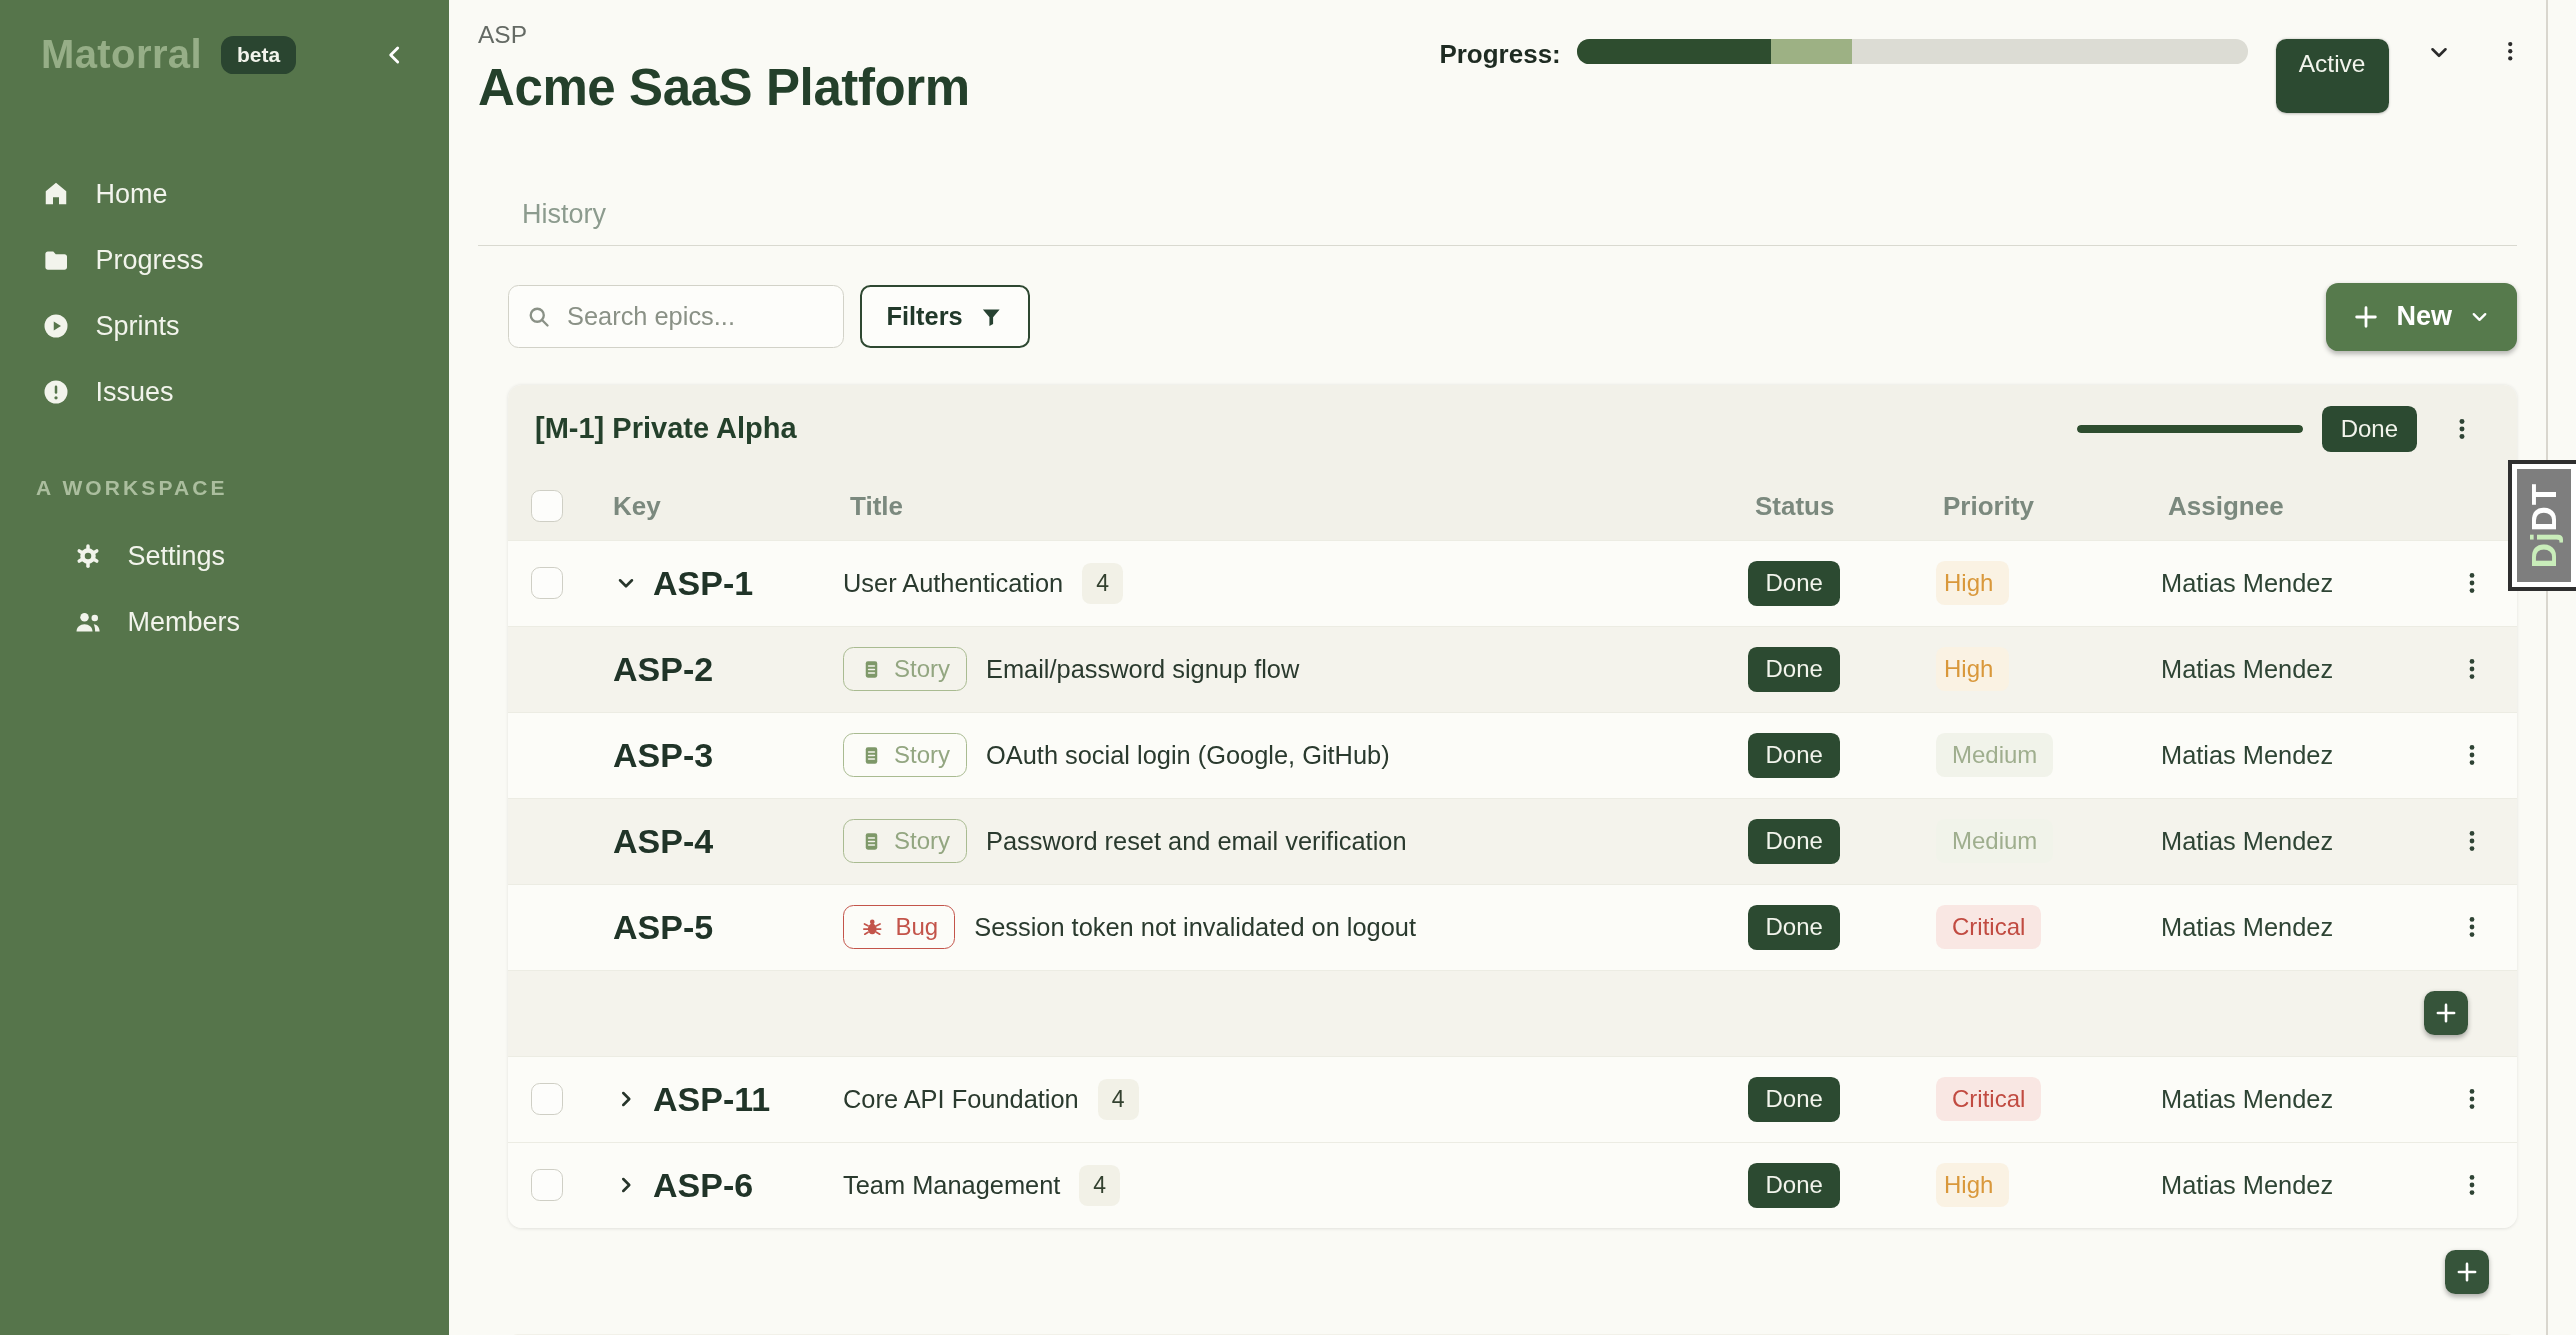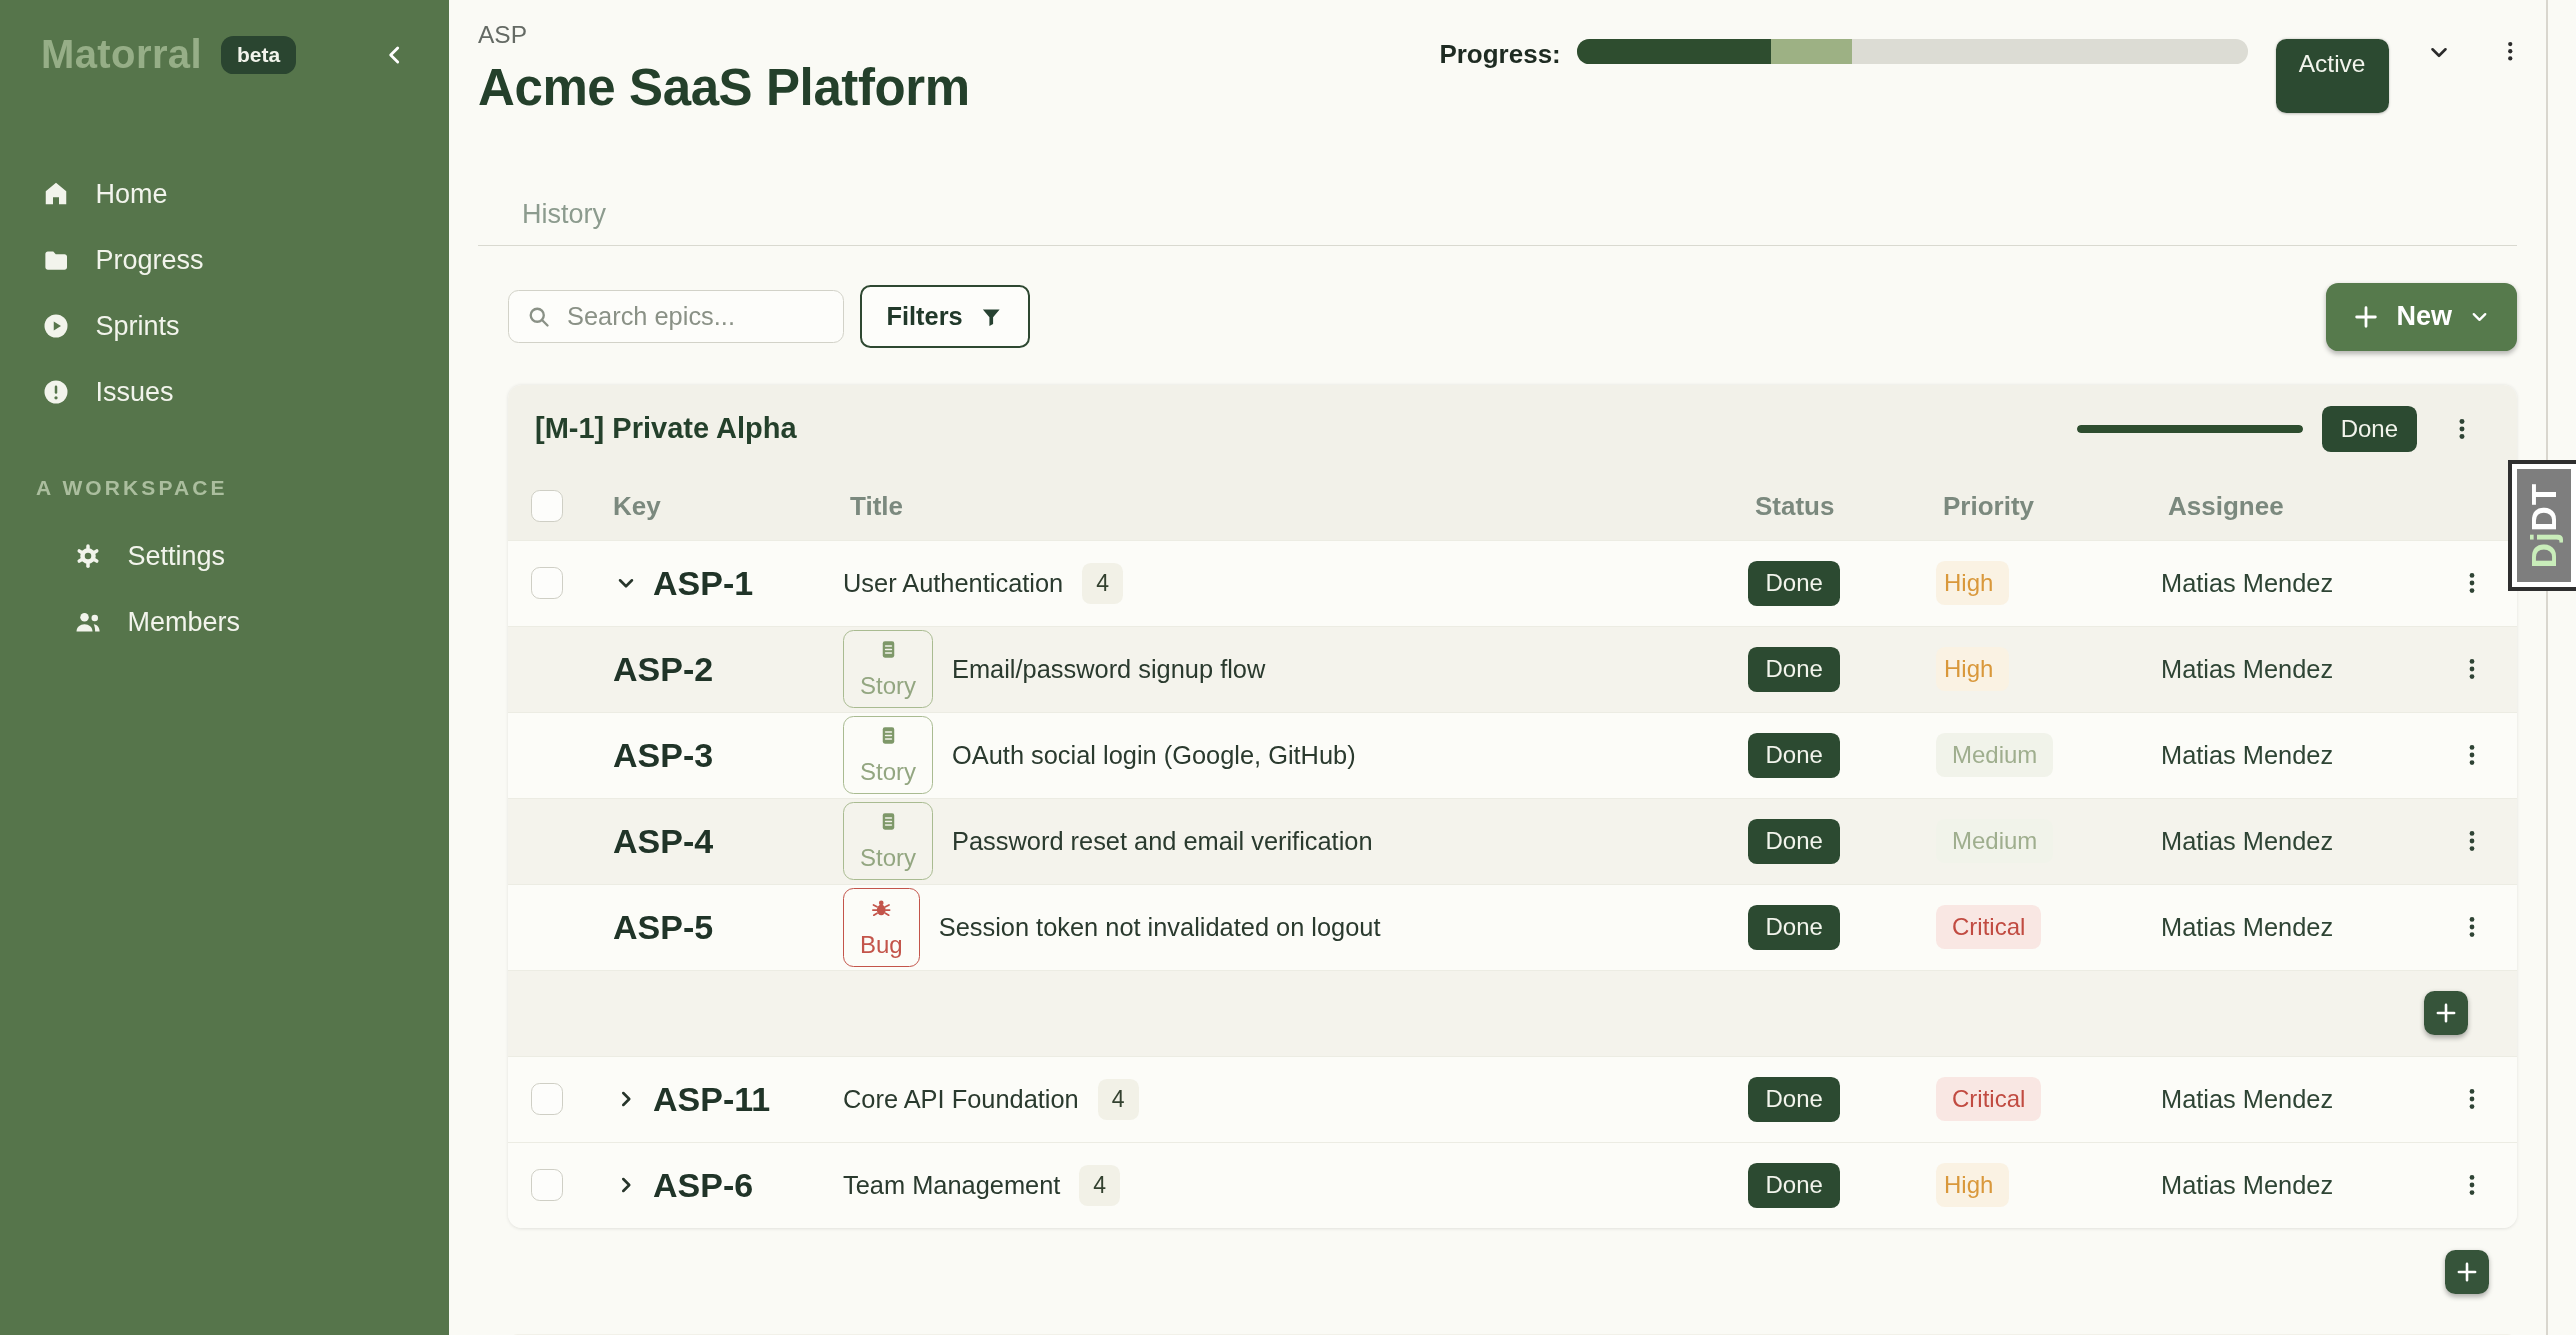--- a/index.html
+++ b/index.html
@@ -42,21 +42,21 @@
   .tabstrip{margin-top:68px;display:flex;align-items:stretch;height:61px;}
   .tab{display:flex;align-items:center;padding:0 39px;font-size:27px;cursor:pointer;}
   .tab.active{border:1.8px solid #D9D9D0;border-bottom:none;border-radius:14px 14px 0 0;color:#24402B;font-weight:700;background:#FAFAF5;}
   .tab-rest{flex:1;display:flex;border-bottom:1.8px solid #D9D9D0;}
   .tab.inactive{color:#8C9B8E;font-weight:400;padding:0 44px;}
 
   .tabpanel{padding-left:30px;}
 
   
   .toolbar{margin-top:37px;display:flex;align-items:center;}
-  .search-box{width:336px;height:53px;border:1.8px solid #D2D2C8;border-radius:10.5px;background:#FDFDFA;display:flex;align-items:center;padding:0 16px;}
+  .search-box{width:336px;height:63px;border:1.8px solid #D2D2C8;border-radius:10.5px;background:#FDFDFA;display:flex;align-items:center;padding:0 16px;}
   .search-box svg{flex:none;}
   .search-box input{border:none;outline:none;background:transparent;font-size:25.4px;margin-left:14px;width:100%;color:#2A3A2E;font-family:inherit;}
   .search-box input::placeholder{color:#8A9186;}
   .filters-btn{margin-left:16px;height:63px;padding:0 24.5px;border:2.6px solid #2E4831;border-radius:10.5px;background:#FDFDFA;display:flex;align-items:center;gap:16px;font-size:25.4px;font-weight:700;color:#21392A;cursor:pointer;font-family:inherit;}
   .new-btn{margin-left:auto;height:68px;padding:0 26px;border:none;border-radius:12.3px;background:#567A4C;color:#FFFFFF;display:flex;align-items:center;gap:16px;font-size:27px;font-weight:600;cursor:pointer;box-shadow:0 2.6px 5.3px rgba(0,0,0,.28);font-family:inherit;}
 
   
   .card{margin-top:34px;background:#FCFCF8;border-radius:14px;box-shadow:0 0.9px 3.5px rgba(0,0,0,.10);overflow:hidden;}
   .epic-head{background:#F2F1E9;height:88px;display:flex;align-items:center;padding:0 42px 0 27px;}
   .epic-title{font-size:29px;font-weight:700;color:#24402B;}
@@ -74,21 +74,21 @@
   .row{height:86px;border-top:1.8px solid #ECECE3;background:#FCFCF8;}
   .row.shade{background:#F4F3EC;}
   .cb-wrap{padding-left:23px;display:flex;align-items:center;}
   .checkbox{width:32px;height:32px;border:1.8px solid #CFCFC5;border-radius:8.8px;background:#FDFDFB;cursor:pointer;}
   .keycell{display:flex;align-items:center;padding-left:7px;gap:14px;}
   .keycell .exp{background:none;border:none;cursor:pointer;display:flex;padding:0;}
   .key{font-size:34px;font-weight:700;color:#203428;}
   .titlecell{display:flex;align-items:center;gap:19px;padding-right:17.5px;}
   .title-text{font-size:25.4px;color:#2A3A2E;}
   .count-badge{background:#F2F1E7;border-radius:8.8px;padding:7px 14px;font-size:23px;color:#33412F;}
-  .type-badge{display:flex;align-items:center;gap:11px;border-radius:10.5px;padding:7px 16px;font-size:24px;flex-direction:column;}
+  .type-badge{display:flex;align-items:center;gap:11px;border-radius:10.5px;padding:7px 16px;font-size:24px;}
   .type-story{border:1.8px solid #A9BB91;color:#93A681;}
   .type-bug{border:1.8px solid #C3544A;color:#C3544A;}
   .pill-done{display:inline-block;background:#2C4A31;color:#F2F4EC;font-size:24px;padding:8.8px 17.5px;border-radius:8.8px;}
   .prio{display:inline-block;font-size:24px;padding:8px 16px;border-radius:8.8px;}
   .prio-high{color:#D9983B;background:#FAF2E3;padding-left:8px;}
   .prio-medium{color:#9FAE8E;background:#F1F3EA;}
   .prio-critical{color:#C14B41;background:#F9E7E3;}
   .assignee{font-size:25.4px;color:#2E4434;}
   .rowmenu{background:none;border:none;cursor:pointer;display:flex;justify-self:center;}
   .addcell{grid-column:1 / -1;display:flex;justify-content:flex-end;padding-right:49px;}

